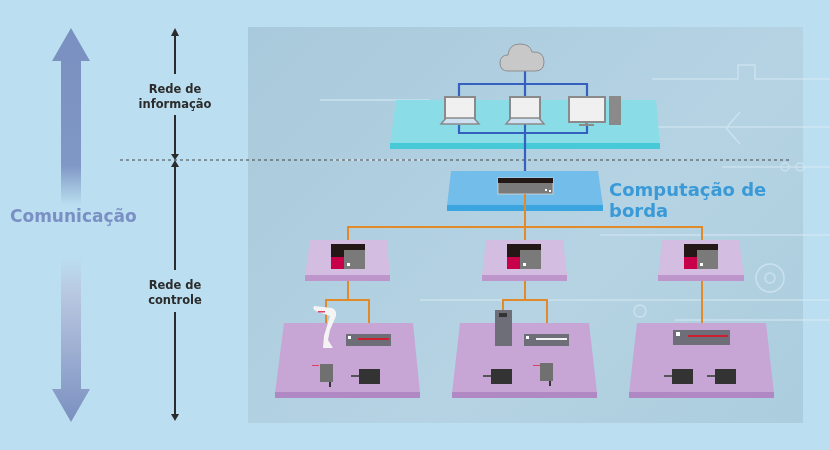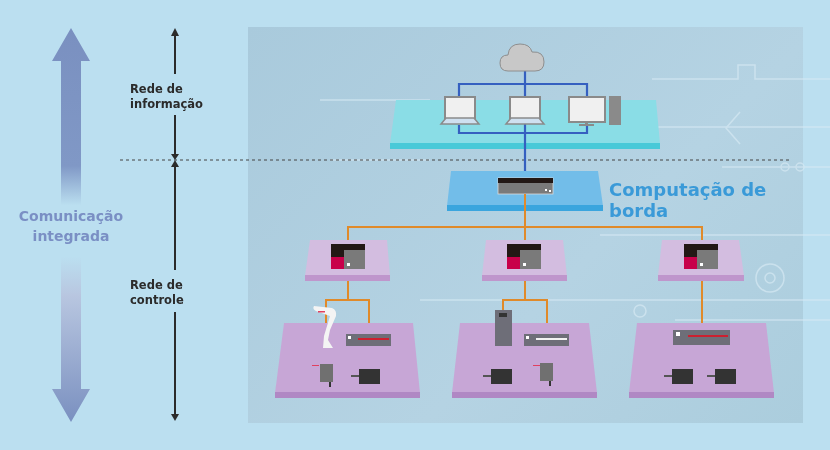--- a/index.html
+++ b/index.html
@@ -1,19 +1,19 @@
 <!DOCTYPE html>
 <html><head>
 <meta charset="utf-8">
 <style>
   html, body { margin: 0; padding: 0; }
   body { width: 830px; height: 450px; background: #bbdff0; position: relative; overflow: hidden; font-family: "DejaVu Sans", sans-serif; }
   .panel { position: absolute; left: 248px; top: 27px; width: 555px; height: 396px; background: linear-gradient(135deg, #a9cadc 0%, #b5d3e3 60%, #abcddd 100%); }
-  .lbl { position: absolute; font-weight: bold; font-size: 11.5px; color: #2b2b2b; text-align: left; line-height: 15px; }
-  .big { position: absolute; font-weight: bold; font-size: 14px; color: #7a8fc4; text-align: center; line-height: 20px; }
+  .lbl { position: absolute; font-weight: bold; font-size: 11.5px; color: #2b2b2b; text-align: center; line-height: 15px; }
+  .big { position: absolute; font-weight: bold; font-size: 17px; color: #7a8fc4; text-align: center; line-height: 20px; }
   .edge-lbl { position: absolute; font-weight: bold; font-size: 18px; color: #3a9ad8; }
   svg { position: absolute; left: 0; top: 0; }
 </style>
 </head>
 <body>
 
 <div class="panel"></div>
 
 <svg width="830" height="450">
 
@@ -211,15 +211,14 @@
 <div class="lbl" style="left:130px; top:82px; width:90px;">
   <div>Rede de</div>
   <div>informação</div>
 </div>
 <div class="lbl" style="left:130px; top:278px; width:90px;">
   <div>Rede de</div>
   <div>controle</div>
 </div>
 <div class="big" style="left:10px; top:206px; width:122px;">
   <div>Comunicação</div>
-  <div>integrada</div>
 </div>
 <div class="edge-lbl" style="left:609px; top:179px;">Computação de borda</div>
 
 </body></html>

